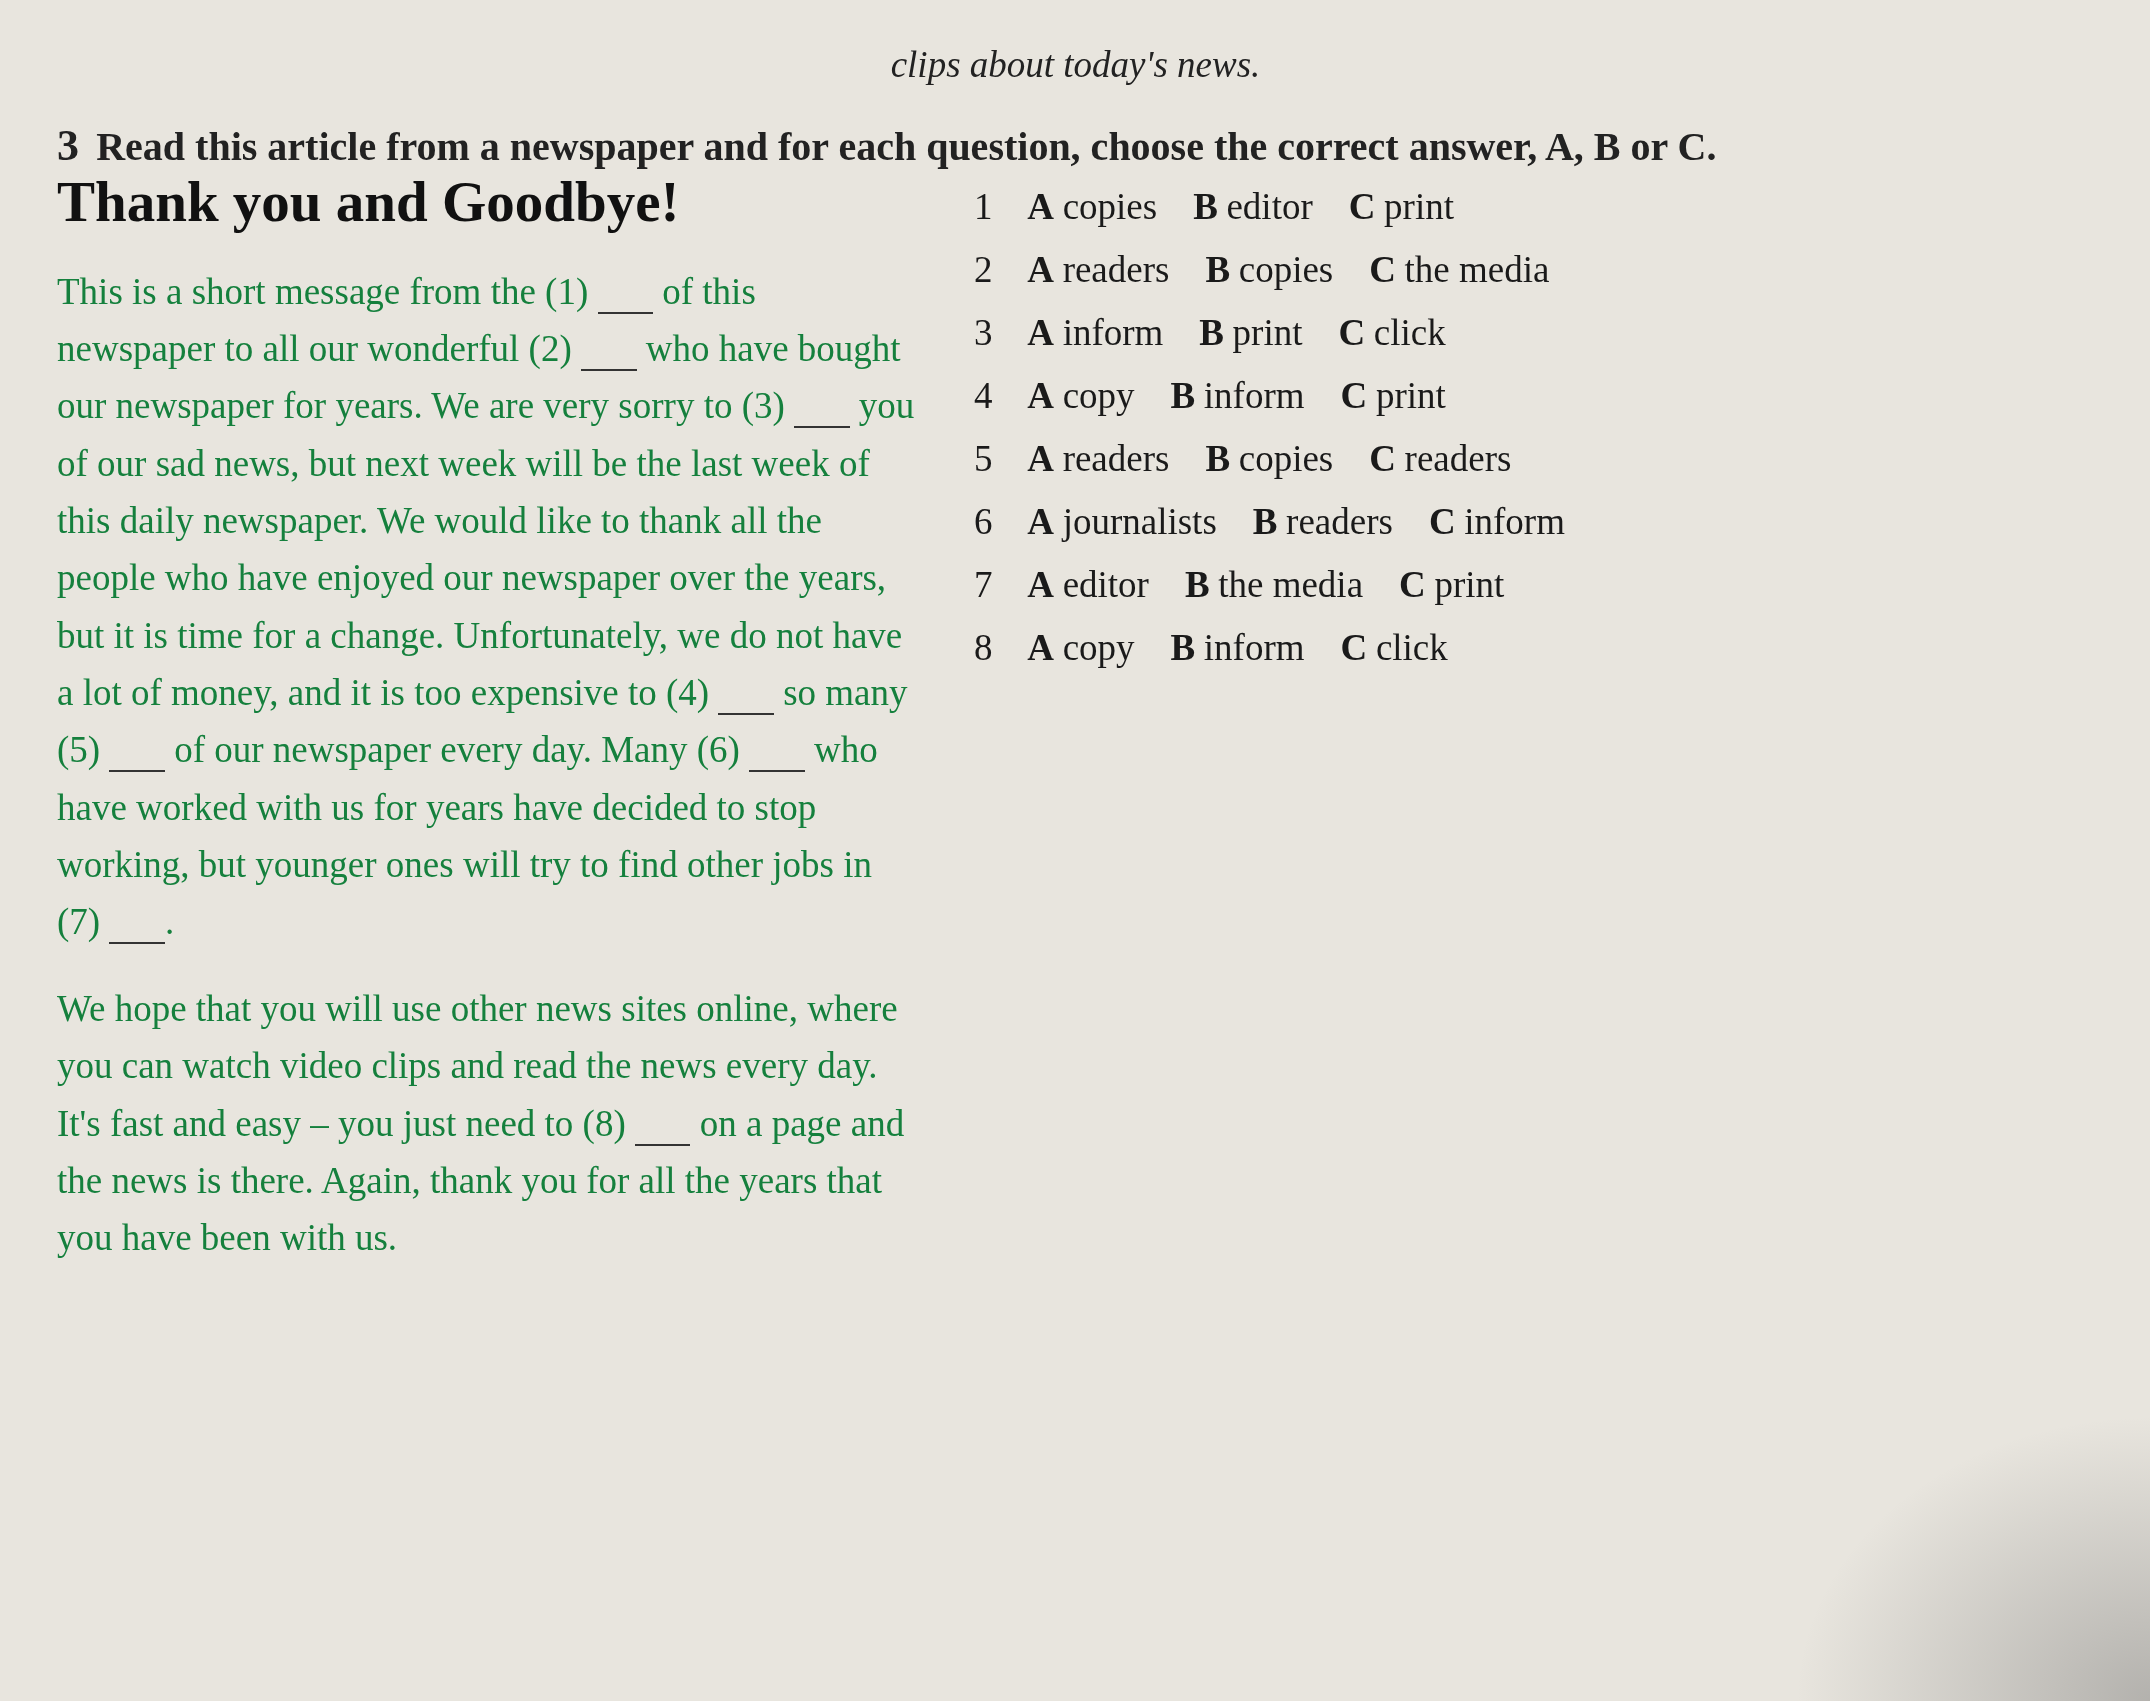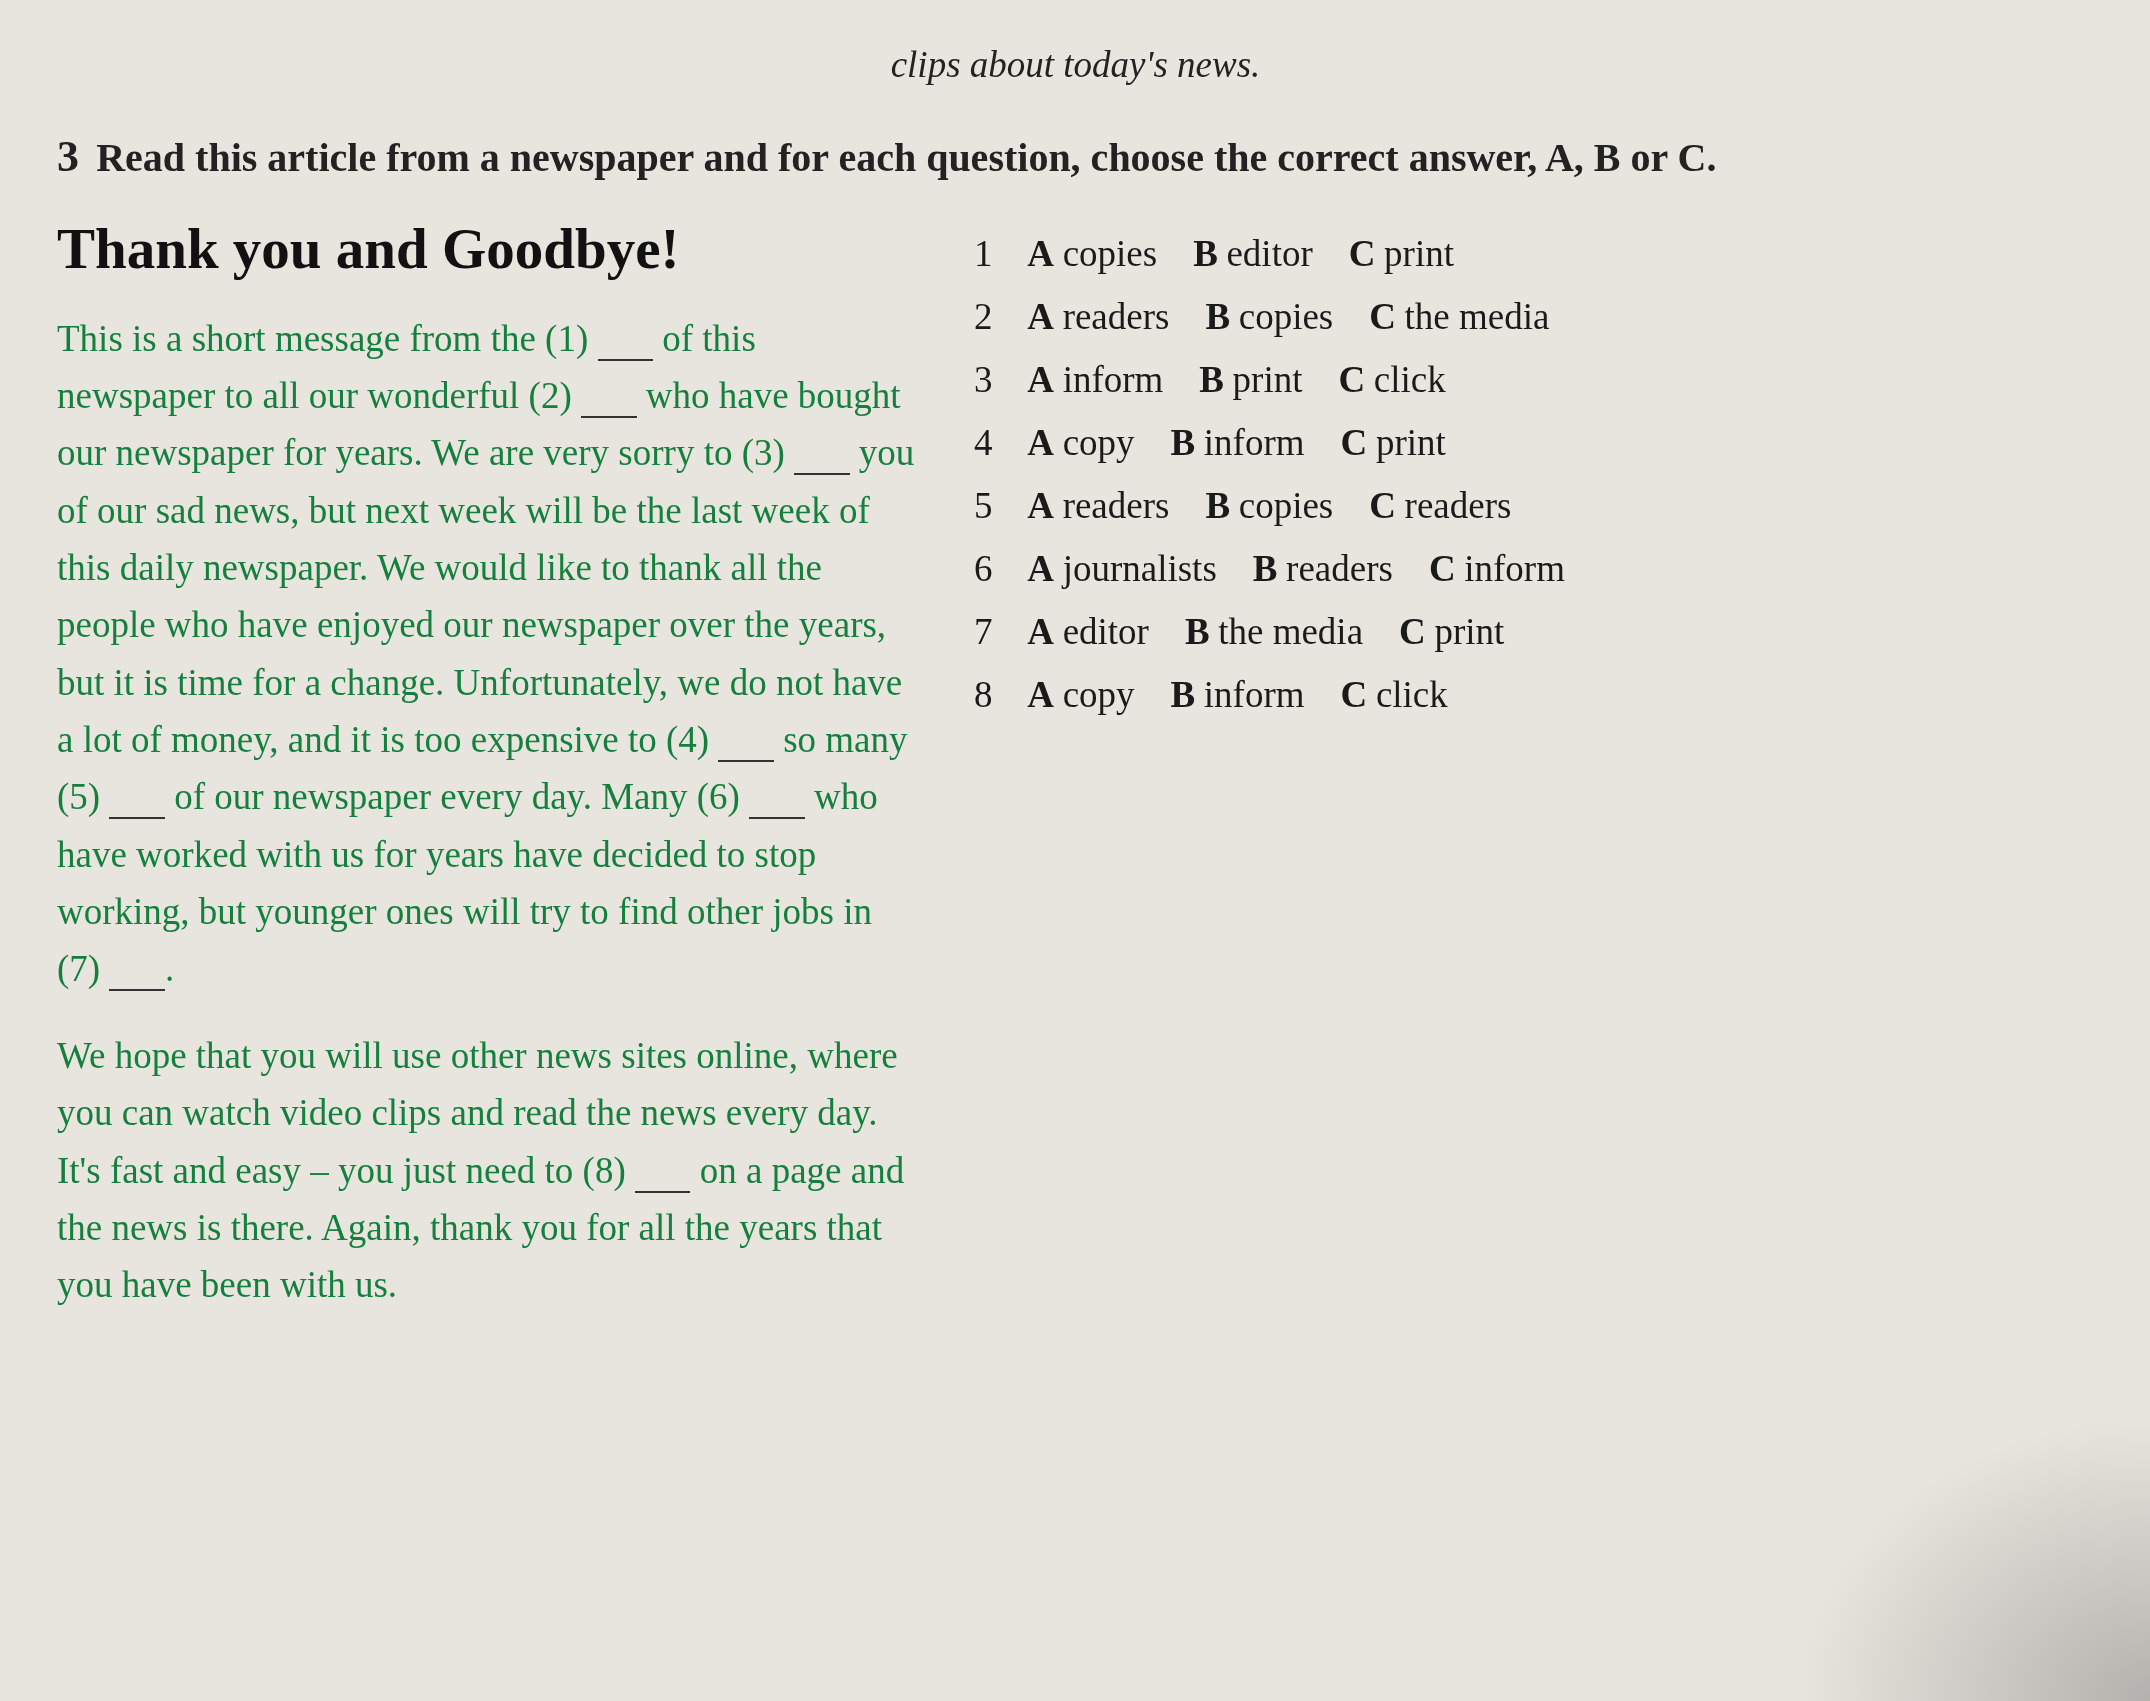--- a/index.html
+++ b/index.html
@@ -21,30 +21,29 @@
       background-color: #e8e5de;
       width: 100%;
       min-height: 1701px;
       padding: 43px 57px 57px 57px;
       position: relative;
     }
 
     .top-instruction {
       text-align: center;
       font-size: 37px;
-      margin-bottom: 45px;
+      margin-bottom: 34px;
       color: #222;
       font-style: italic;
     }
 
     .section-header {
       font-size: 40px;
       font-weight: bold;
       color: #222;
-      margin-bottom: 36px;
     }
 
     .number-badge {
       font-size: 44px;
       font-weight: bold;
       margin-right: 7.2px;
     }
 
     .main-content {
       display: flex;

